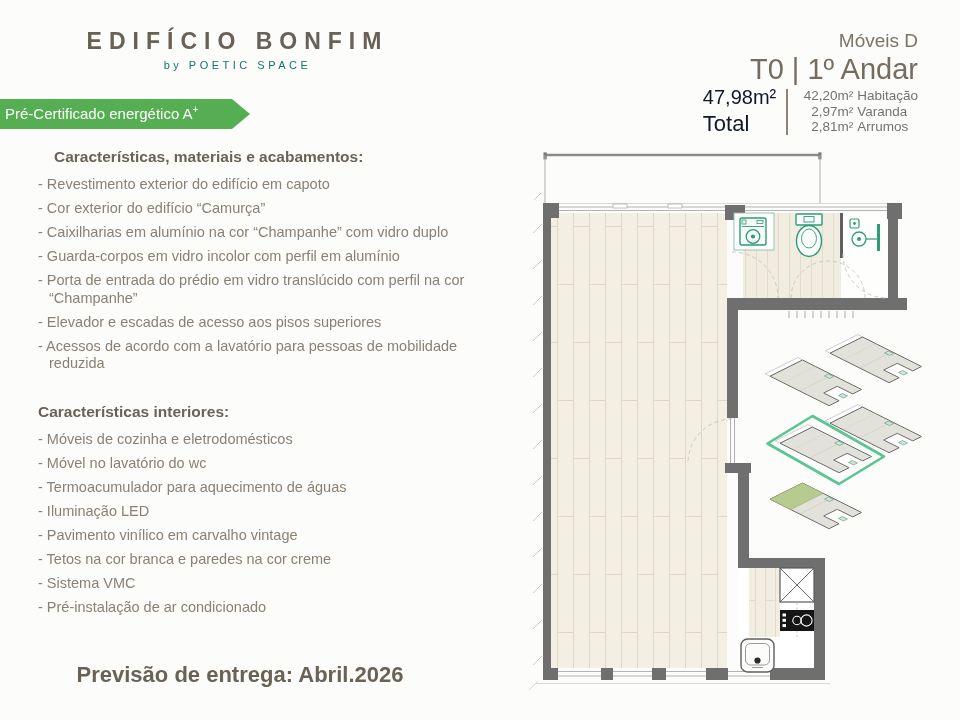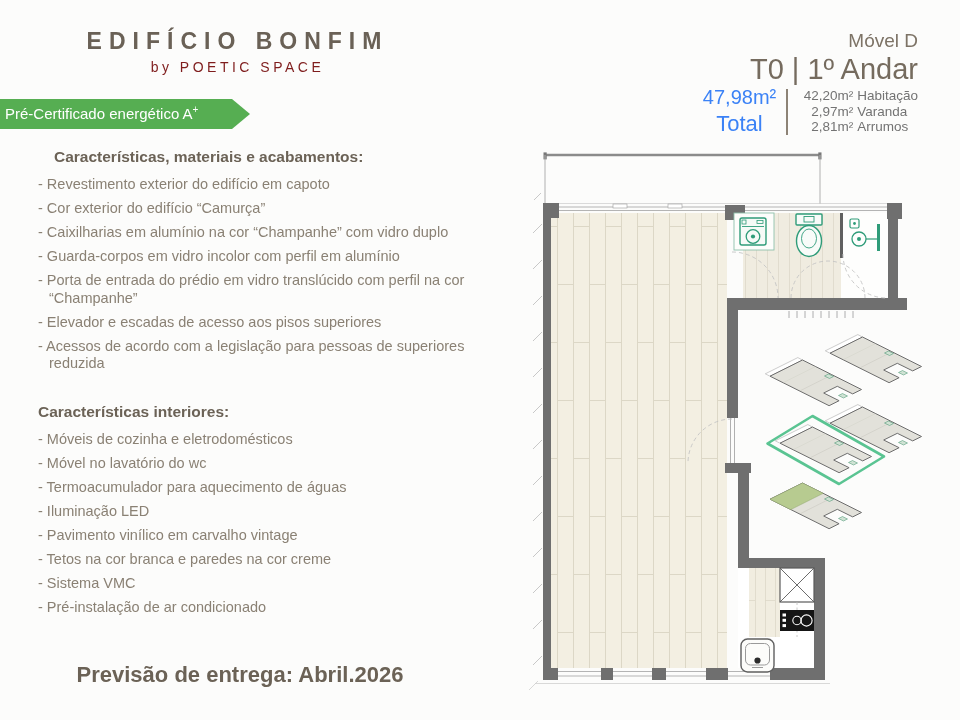--- a/index.html
+++ b/index.html
@@ -9,40 +9,40 @@
     font-family:"Liberation Sans", sans-serif;
     color:#8a8174;
     position:relative;
     overflow:hidden;
   }
   .abs { position:absolute; }
 
   
   #brand { left:35px; top:28px; width:405px; text-align:center; }
   .brand-title { font-size:23px; font-weight:700; letter-spacing:7px; color:#6a6156; }
-  .brand-sub { font-size:14px; letter-spacing:3.5px; color:#7f1d1d; margin-top:4px; }
+  .brand-sub { font-size:11px; letter-spacing:3.5px; color:#0f766e; margin-top:4px; }
 
   
   #badge {
     left:0; top:99px; height:30px; width:250px;
     background:#56ae52; color:#ffffff;
     font-size:15px; line-height:30px;
     padding-left:5px; box-sizing:border-box;
     clip-path:polygon(0 0, calc(100% - 18px) 0, 100% 50%, calc(100% - 18px) 100%, 0 100%);
     white-space:nowrap;
   }
   #badge sup { font-size:10px; line-height:0; }
 
   
   #unit-header { right:42px; top:30px; text-align:right; color:#7d7366; }
   .fraction { font-size:19px; }
   .unit-type { font-size:29px; margin-top:1px; color:#756b5e; }
 
   #areas { right:42px; top:86px; display:flex; align-items:center; }
-  .total { text-align:center; color:#3b82f6; }
+  .total { text-align:left; color:#0f172a; }
   .total-value { font-size:20px; }
   .total-label { font-size:22px; margin-top:2px; }
   .v-divider { width:2px; height:46px; background:#8d8376; margin:0 9px 0 10px; }
   .area-rows { font-size:13.5px; color:#737373; line-height:15.5px; }
   .area-row .a-val { display:inline-block; min-width:56px; text-align:right; margin-right:4px; }
 
   
   .section-title { font-size:15.5px; font-weight:700; color:#6b6256; }
   #sec1-title { left:54px; top:148px; }
   #sec1-list  { left:38px; top:176px; width:455px; }
@@ -60,21 +60,21 @@
 <body>
 
 <div class="abs" id="brand">
   <div class="brand-title">EDIFÍCIO BONFIM</div>
   <div class="brand-sub">by POETIC SPACE</div>
 </div>
 
 <div class="abs" id="badge"><span>Pré-Certificado energético A</span><sup>+</sup></div>
 
 <div class="abs" id="unit-header">
-  <div class="fraction">Móvel D</div>
+  <div class="fraction">Móveis D</div>
   <div class="unit-type">T0 | 1º Andar</div>
 </div>
 
 <div class="abs" id="areas">
   <div class="total">
     <div class="total-value">47,98m²</div>
     <div class="total-label">Total</div>
   </div>
   <div class="v-divider"></div>
   <div class="area-rows">
@@ -85,21 +85,21 @@
 </div>
 
 <div class="abs section-title" id="sec1-title">Características, materiais e acabamentos:</div>
 <ul class="abs feat-list" id="sec1-list">
   <li>- Revestimento exterior do edifício em capoto</li>
   <li>- Cor exterior do edifício “Camurça”</li>
   <li>- Caixilharias em alumínio na cor “Champanhe” com vidro duplo</li>
   <li>- Guarda-corpos em vidro incolor com perfil em alumínio</li>
   <li>- Porta de entrada do prédio em vidro translúcido com perfil na cor “Champanhe”</li>
   <li>- Elevador e escadas de acesso aos pisos superiores</li>
-  <li>- Acessos de acordo com a legislação para pessoas de superiores reduzida</li>
+  <li>- Acessos de acordo com a lavatório para pessoas de mobilidade reduzida</li>
 </ul>
 
 <div class="abs section-title" id="sec2-title">Características interiores:</div>
 <ul class="abs feat-list" id="sec2-list">
   <li>- Móveis de cozinha e eletrodomésticos</li>
   <li>- Móvel no lavatório do wc</li>
   <li>- Termoacumulador para aquecimento de águas</li>
   <li>- Iluminação LED</li>
   <li>- Pavimento vinílico em carvalho vintage</li>
   <li>- Tetos na cor branca e paredes na cor creme</li>

